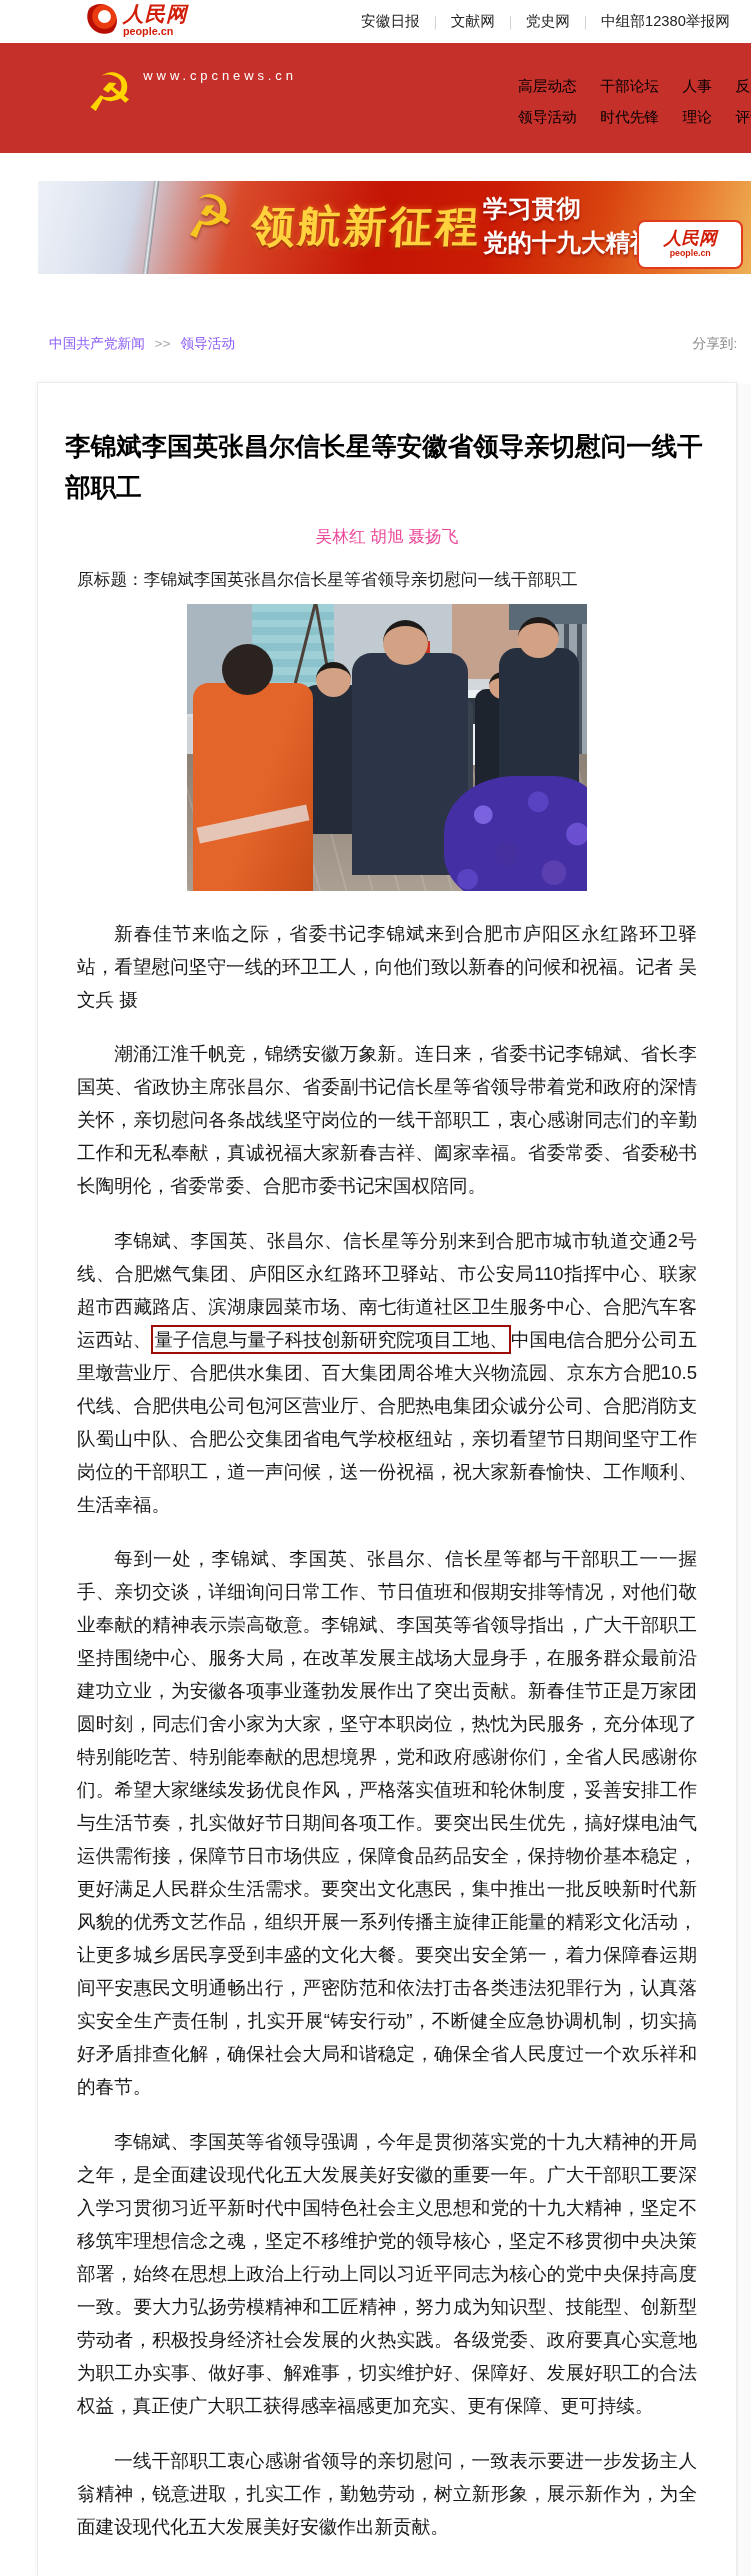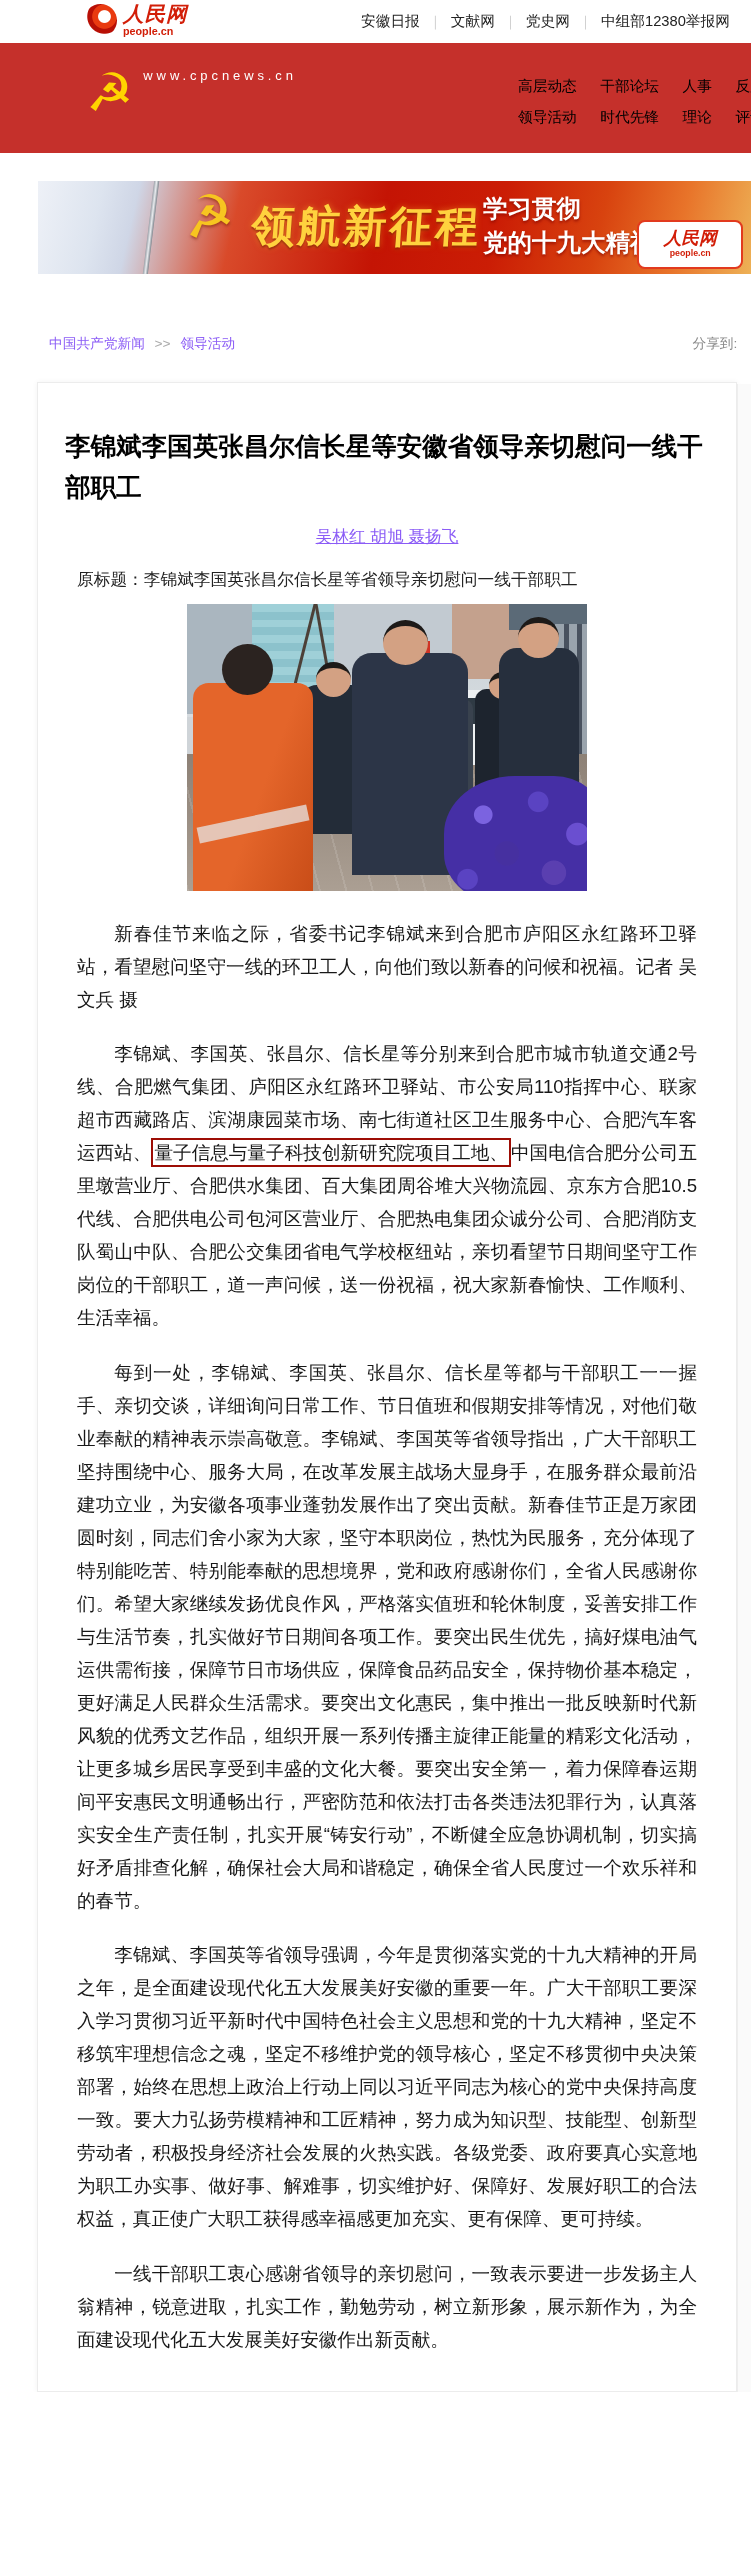--- a/index.html
+++ b/index.html
@@ -50,21 +50,21 @@
   
   .breadcrumb{margin:61px 13.7px 0 49px;display:flex;align-items:center;font-size:13.7px;color:#999;}
   .breadcrumb a{color:#8b5cf6;text-decoration:none;}
   .breadcrumb .sep{margin:0 9.8px;color:#aaa;}
   .share-label{margin-left:auto;color:#888;}
   
   .card{margin:29px 0 0 37px;width:700px;box-sizing:border-box;border:1px solid #ececec;
     box-shadow:0 0 5.9px rgba(0,0,0,.05);padding:43px 39px 13.7px 39px;background:#fff;position:relative;}
   .right-edge{position:absolute;left:737px;top:384px;bottom:0;width:13.7px;background:#fafafa;border-left:1px solid #eee;}
   .article-title{font-size:25.5px;line-height:41px;font-weight:bold;color:#000;margin:0 -11.8px 17.7px -11.8px;}
-  .article-authors{text-align:center;font-size:16.7px;color:#8b5cf6;margin-bottom:17.7px;text-decoration:underline;}
+  .article-authors{text-align:center;font-size:16.7px;color:#ec4899;margin-bottom:17.7px;}
   .article-dateline{text-align:center;font-size:14.7px;color:#555;margin-bottom:25.5px;}
   .article-dateline .src{margin-left:29px;}
   .original-title{font-size:16.7px;color:#222;margin:0 0 9.8px 0;line-height:1.7;}
   .photo-wrap{text-align:center;margin:7.8px 0 2px 0;}
   .photo{position:relative;display:inline-block;width:400px;height:287px;overflow:hidden;background:#cfd4d8;}
   .ph{position:absolute;}
   .ph-sky{left:0;top:0;right:0;height:113px;background:linear-gradient(#c3cdd3,#d7dce0);}
   .ph-b1{left:0;top:0;width:67px;height:110px;background:#aab6bf;}
   .ph-b2{left:65px;top:0;width:84px;height:94px;background:repeating-linear-gradient(180deg,#9fd0d8 0 7.8px,#8cc2cc 7.8px 15.7px);}
   .ph-b3{left:147px;top:0;width:120px;height:84px;background:#c2cad1;}
@@ -208,20 +208,21 @@
       <div class="ph ph-head ph-pch"></div>
       <div class="ph ph-flowers"></div>
       <div class="ph ph-worker"></div>
       <div class="ph ph-wstripe"></div>
       <div class="ph ph-whead"></div>
     </div>
   </div>
 
   <div class="article-body">
     <p>新春佳节来临之际，省委书记李锦斌来到合肥市庐阳区永红路环卫驿站，看望慰问坚守一线的环卫工人，向他们致以新春的问候和祝福。记者 吴文兵 摄</p>
+    <p>潮涌江淮千帆竞，锦绣安徽万象新。连日来，省委书记李锦斌、省长李国英、省政协主席张昌尔、省委副书记信长星等省领导带着党和政府的深情关怀，亲切慰问各条战线坚守岗位的一线干部职工，衷心感谢同志们的辛勤工作和无私奉献，真诚祝福大家新春吉祥、阖家幸福。省委常委、省委秘书长陶明伦，省委常委、合肥市委书记宋国权陪同。</p>
     <p>
       <span>李锦斌、李国英、张昌尔、信长星等分别来到合肥市城市轨道交通2号线、合肥燃气集团、庐阳区永红路环卫驿站、市公安局110指挥中心、联家超市西藏路店、滨湖康园菜市场、南七街道社区卫生服务中心、合肥汽车客运西站、</span><span class="hl-box">量子信息与量子科技创新研究院项目工地、</span><span>中国电信合肥分公司五里墩营业厅、合肥供水集团、百大集团周谷堆大兴物流园、京东方合肥10.5代线、合肥供电公司包河区营业厅、合肥热电集团众诚分公司、合肥消防支队蜀山中队、合肥公交集团省电气学校枢纽站，亲切看望节日期间坚守工作岗位的干部职工，道一声问候，送一份祝福，祝大家新春愉快、工作顺利、生活幸福。</span>
     </p>
     <p>每到一处，李锦斌、李国英、张昌尔、信长星等都与干部职工一一握手、亲切交谈，详细询问日常工作、节日值班和假期安排等情况，对他们敬业奉献的精神表示崇高敬意。李锦斌、李国英等省领导指出，广大干部职工坚持围绕中心、服务大局，在改革发展主战场大显身手，在服务群众最前沿建功立业，为安徽各项事业蓬勃发展作出了突出贡献。新春佳节正是万家团圆时刻，同志们舍小家为大家，坚守本职岗位，热忱为民服务，充分体现了特别能吃苦、特别能奉献的思想境界，党和政府感谢你们，全省人民感谢你们。希望大家继续发扬优良作风，严格落实值班和轮休制度，妥善安排工作与生活节奏，扎实做好节日期间各项工作。要突出民生优先，搞好煤电油气运供需衔接，保障节日市场供应，保障食品药品安全，保持物价基本稳定，更好满足人民群众生活需求。要突出文化惠民，集中推出一批反映新时代新风貌的优秀文艺作品，组织开展一系列传播主旋律正能量的精彩文化活动，让更多城乡居民享受到丰盛的文化大餐。要突出安全第一，着力保障春运期间平安惠民文明通畅出行，严密防范和依法打击各类违法犯罪行为，认真落实安全生产责任制，扎实开展“铸安行动”，不断健全应急协调机制，切实搞好矛盾排查化解，确保社会大局和谐稳定，确保全省人民度过一个欢乐祥和的春节。</p>
     <p>李锦斌、李国英等省领导强调，今年是贯彻落实党的十九大精神的开局之年，是全面建设现代化五大发展美好安徽的重要一年。广大干部职工要深入学习贯彻习近平新时代中国特色社会主义思想和党的十九大精神，坚定不移筑牢理想信念之魂，坚定不移维护党的领导核心，坚定不移贯彻中央决策部署，始终在思想上政治上行动上同以习近平同志为核心的党中央保持高度一致。要大力弘扬劳模精神和工匠精神，努力成为知识型、技能型、创新型劳动者，积极投身经济社会发展的火热实践。各级党委、政府要真心实意地为职工办实事、做好事、解难事，切实维护好、保障好、发展好职工的合法权益，真正使广大职工获得感幸福感更加充实、更有保障、更可持续。</p>
     <p>一线干部职工衷心感谢省领导的亲切慰问，一致表示要进一步发扬主人翁精神，锐意进取，扎实工作，勤勉劳动，树立新形象，展示新作为，为全面建设现代化五大发展美好安徽作出新贡献。</p>
 
   </div>
 
 </div>

